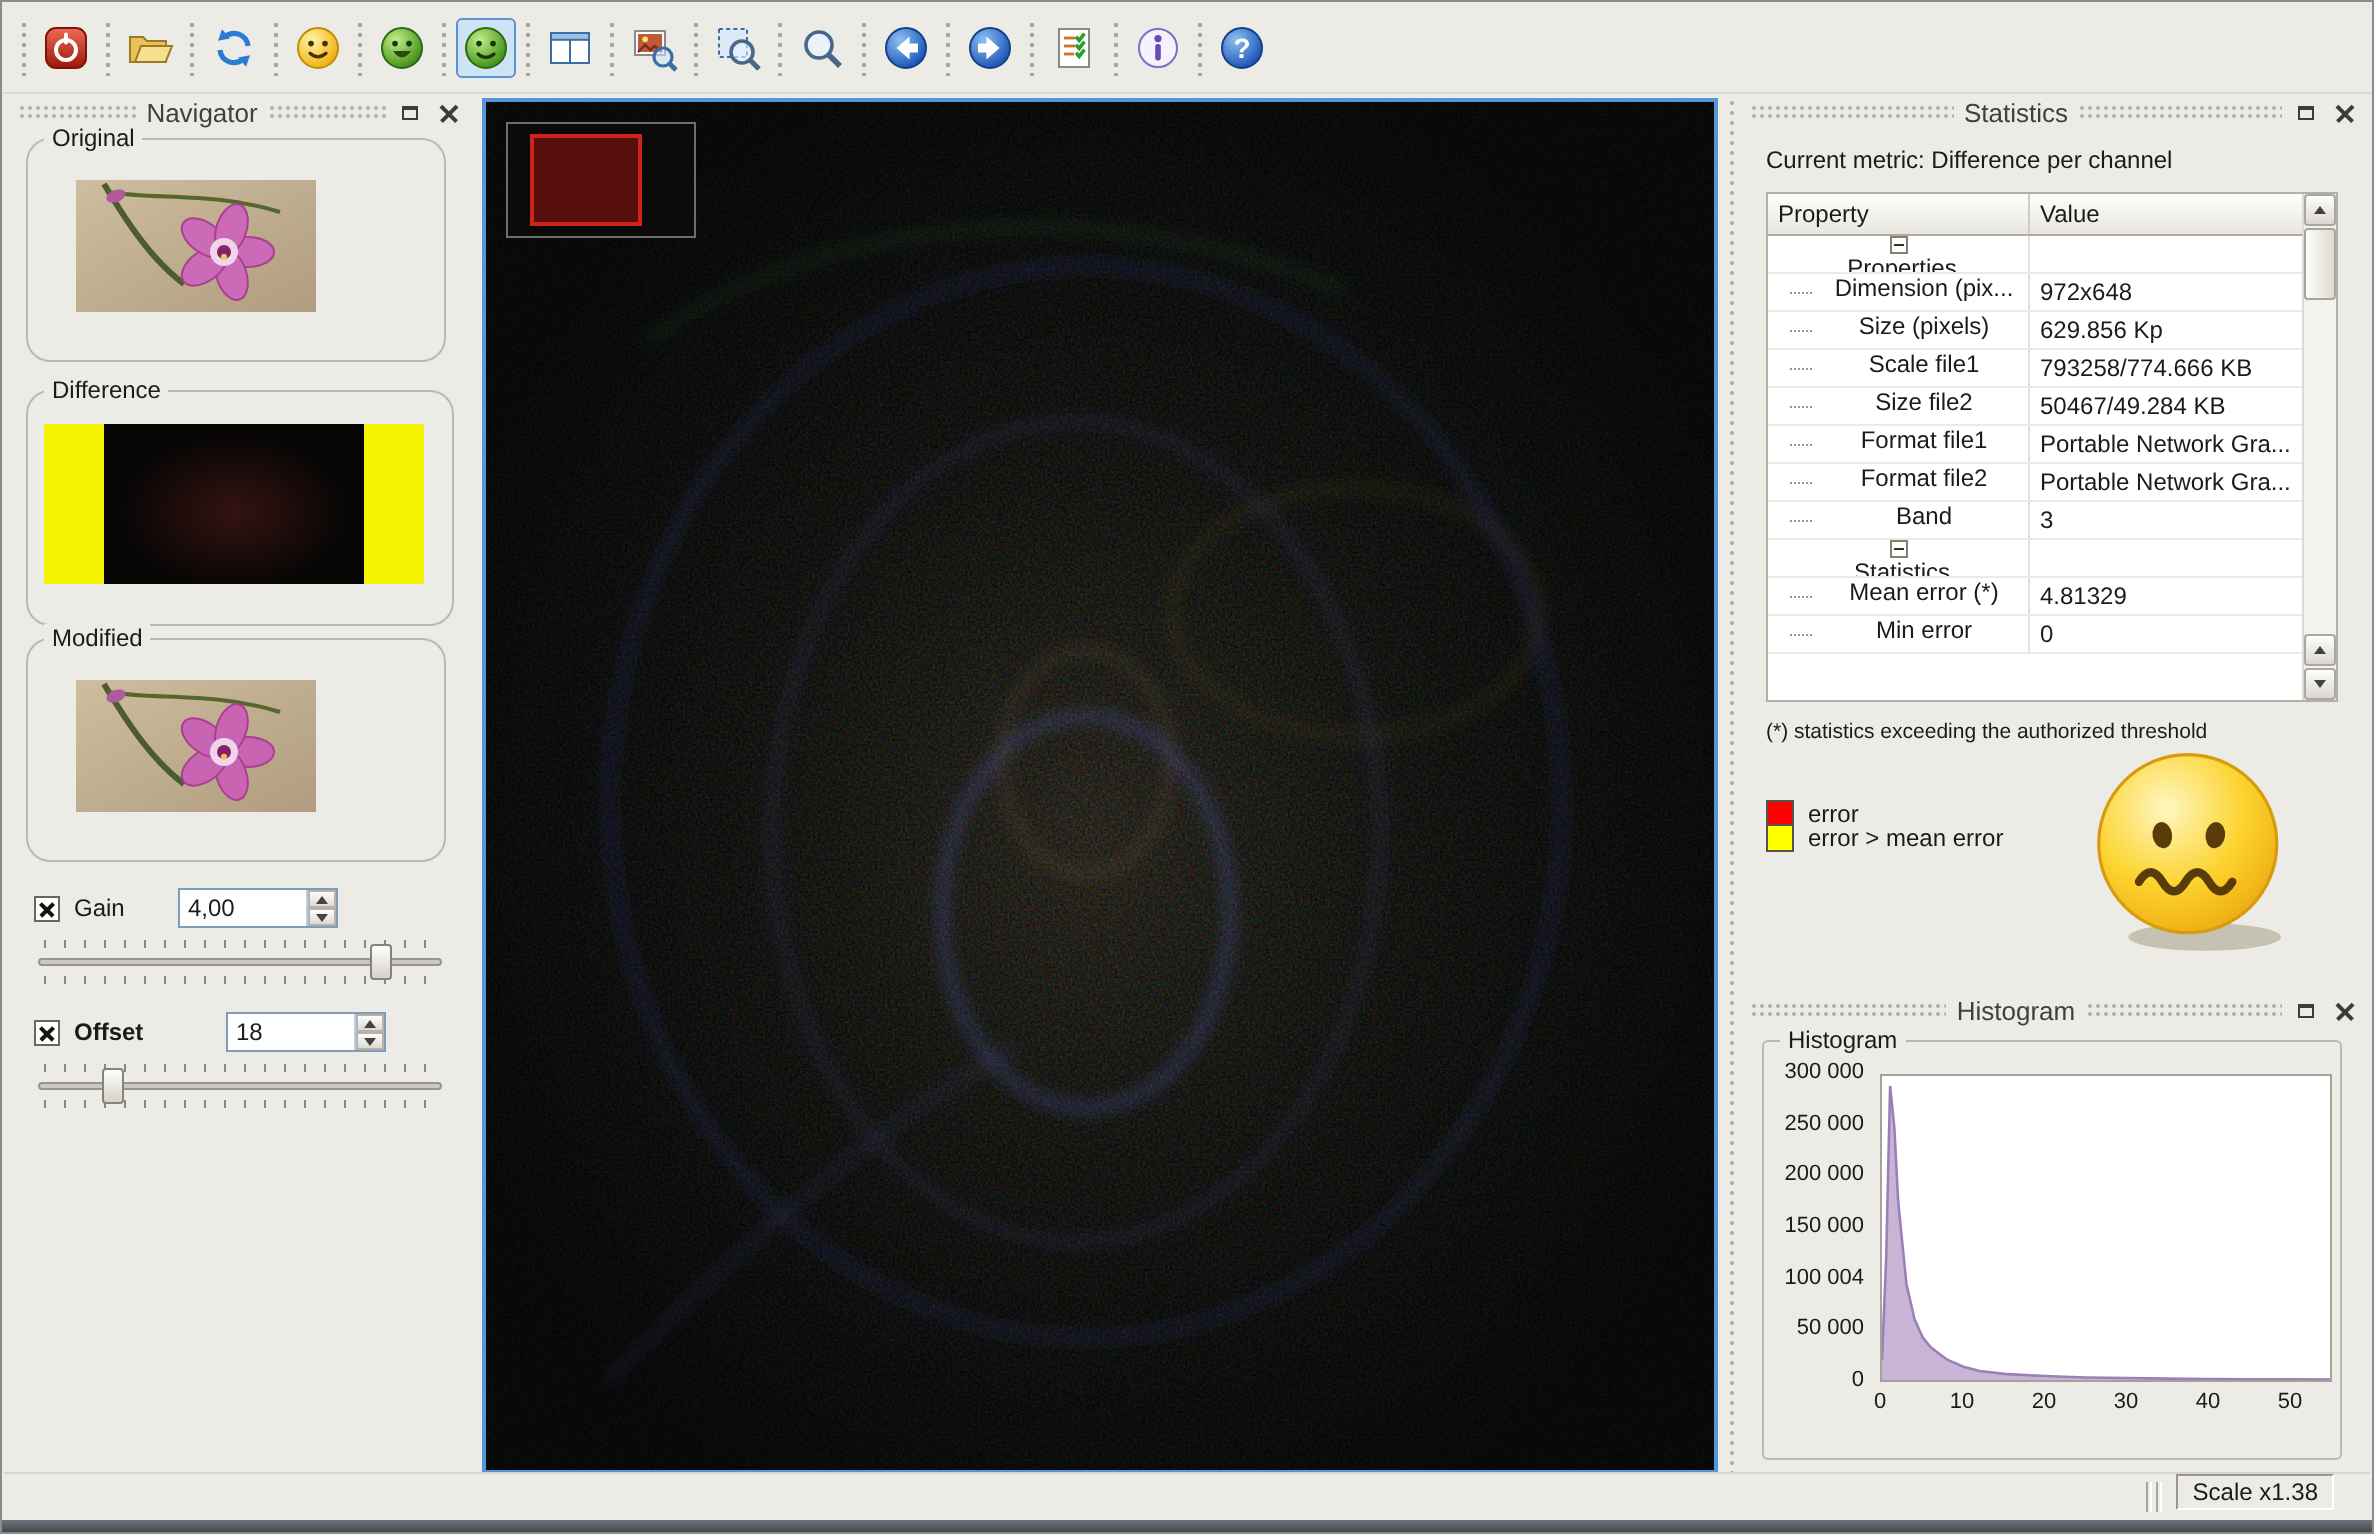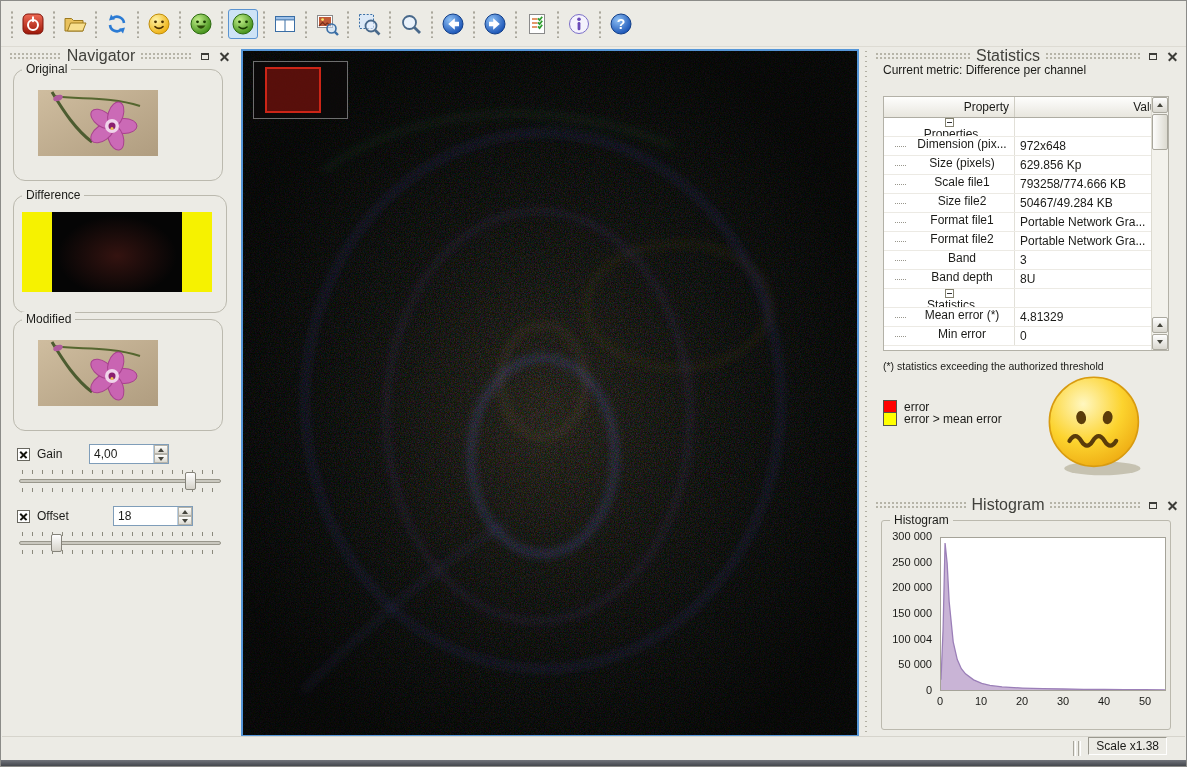--- a/index.html
+++ b/index.html
@@ -24,21 +24,21 @@
   
   .dock { position:absolute; }
   .dock-nav   { left:6px;  top:48px; width:226px; height:688px; }
   .dock-stats { left:872px; top:48px; width:308px; height:449px; }
   .dock-hist  { left:872px; top:497px; width:308px; height:238px; }
 
   .dock-title { height:14px; display:flex; align-items:center; gap:5px; padding:0 2px; }
   .dock-dots { flex:1; height:9px;
                background-image:radial-gradient(circle,#b6b4a8 0.9px, transparent 1.1px);
                background-size:4px 4px; }
-  .dock-title-text { font-size:16px; color:#41413c; white-space:nowrap; }
+  .dock-title-text { font-size:13px; color:#41413c; white-space:nowrap; }
   .dock-btn { width:14px; height:13px; display:flex; align-items:center; justify-content:center;
               position:relative; cursor:default; }
   .flt-glyph { width:8px; height:7px; border:1px solid #3c3c38; border-top-width:2px; }
   .x-glyph { position:relative; width:9px; height:9px; }
   .x-glyph::before,.x-glyph::after { content:""; position:absolute; left:-1px; top:4px;
               width:11px; height:1.6px; background:#3c3c38; }
   .x-glyph::before { transform:rotate(45deg); } .x-glyph::after { transform:rotate(-45deg); }
 
   
   .groupbox { position:relative; border:1px solid #bbb9ae; border-radius:12px; margin:8px 6px 0 6px; }
@@ -55,21 +55,21 @@
   .ybar.left { left:0; } .ybar.right { right:0; }
 
   
   .ctl-row { display:flex; align-items:center; padding:0 10px; margin-top:12px; height:22px; }
   .checkbox { width:13px; height:13px; border:1px solid #68675f; background:#fff;
               position:relative; flex:none; }
   .checkbox::before,.checkbox::after { content:""; position:absolute; left:1px; top:5px;
               width:9px; height:1.7px; background:#15150f; }
   .checkbox::before { transform:rotate(45deg);} .checkbox::after { transform:rotate(-45deg);}
   .ctl-label { margin-left:7px; }
-  .ctl-label.gain { width:52px; } .ctl-label.offset { width:76px; }
+  .ctl-label.gain { width:52px; } .ctl-label.offset { width:76px;font-weight:bold; }
   .spinbox { width:80px; height:20px; border:1px solid #7f9db9; background:#fff;
              display:flex; align-items:stretch; }
   .spin-value { flex:1; padding:2px 4px; }
   .spin-btns { width:15px; border-left:1px solid #b9cee2; display:flex; flex-direction:column; }
   .spin-btn { flex:1; background:linear-gradient(#fdfdfb,#dcdad2); border:1px solid #b5b3aa;
               display:flex; align-items:center; justify-content:center; }
   .arr-up { width:0; height:0; border-left:3px solid transparent; border-right:3px solid transparent;
             border-bottom:4px solid #44443c; }
   .arr-dn { width:0; height:0; border-left:3px solid transparent; border-right:3px solid transparent;
             border-top:4px solid #44443c; }
@@ -89,25 +89,25 @@
   .canvas svg { display:block; }
   .panner { position:absolute; left:10px; top:10px; width:95px; height:58px;
             background:rgba(12,10,10,.8); border:1px solid #6e6e6e; }
   .panner-rect { position:absolute; left:11px; top:5px; width:56px; height:46px;
             background:rgba(195,25,15,.42); border:2px solid #cc2517; }
   .vsplit { position:absolute; left:862px; top:48px; width:6px; height:688px;
             background-image:radial-gradient(circle,#b2b0a4 0.9px, transparent 1.1px);
             background-size:4px 5px; background-position:center top; }
 
   
-  .metric-line { position:absolute; left:10px; top:14px; }
+  .metric-line { position:absolute; left:10px; top:24px; }
   .stats-table { position:absolute; left:10px; right:12px; top:47px; height:255px;
                  background:#fff; border:1px solid #b3b1a7; }
   .thead { height:21px; display:flex; background:linear-gradient(#fefefd,#e8e6de);
-           border-bottom:1px solid #aeaca2;text-align:right; }
+           border-bottom:1px solid #aeaca2; }
   .th { padding:3px 5px; border-right:1px solid #cfcdc3; }
   .th.p { width:131px; } .th.v { flex:1; border-right:none; }
   .tr { height:19px; display:flex; border-bottom:1px solid #eceae4; }
   .td { display:flex; align-items:center; white-space:nowrap; overflow:hidden; }
   .td.p { width:131px; padding-left:4px; border-right:1px solid #e2e0d8; position:relative;flex-direction:column; }
   .td.v { flex:1; padding-left:5px; padding-right:18px; }
   .tr.child .td.p { padding-left:26px; }
   .tr.child .td.p::before { content:""; position:absolute; left:11px; top:9px; width:11px;
                             border-top:1px dotted #98968c; }
   .minusbox { width:9px; height:9px; border:1px solid #83816f; background:#fff;
@@ -560,26 +560,20 @@
             <span>Format file2</span>
           </div>
           <div class="td v">Portable Network Gra...</div>
         </div>
       <div class="tr child">
           <div class="td p">
             <span>Band</span>
           </div>
           <div class="td v">3</div>
         </div>
-      <div class="tr child">
-          <div class="td p">
-            <span>Band depth</span>
-          </div>
-          <div class="td v">8U</div>
-        </div>
       <div class="tr group">
           <div class="td p">
             <span class="minusbox"></span>
             <span>Statistics</span>
           </div>
           <div class="td v"></div>
         </div>
       <div class="tr child">
           <div class="td p">
             <span>Mean error (*)</span>

